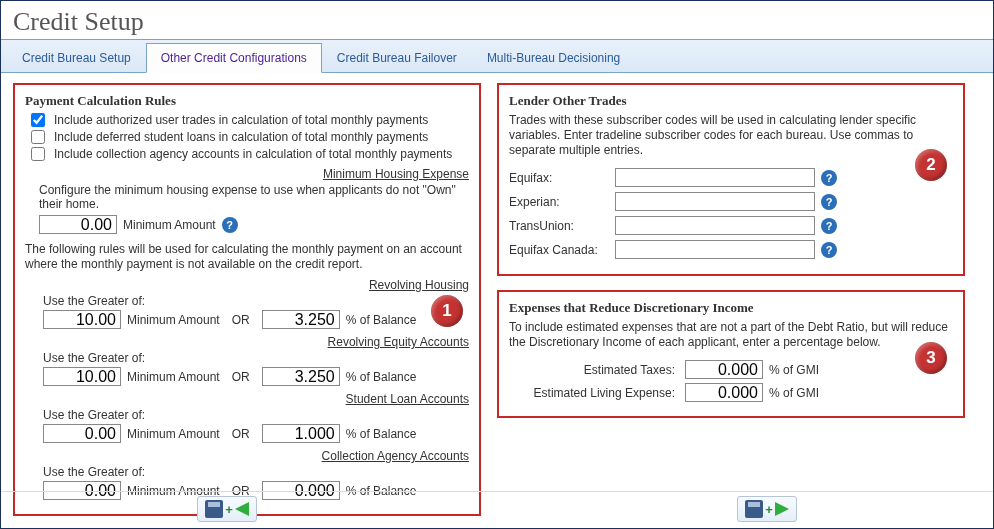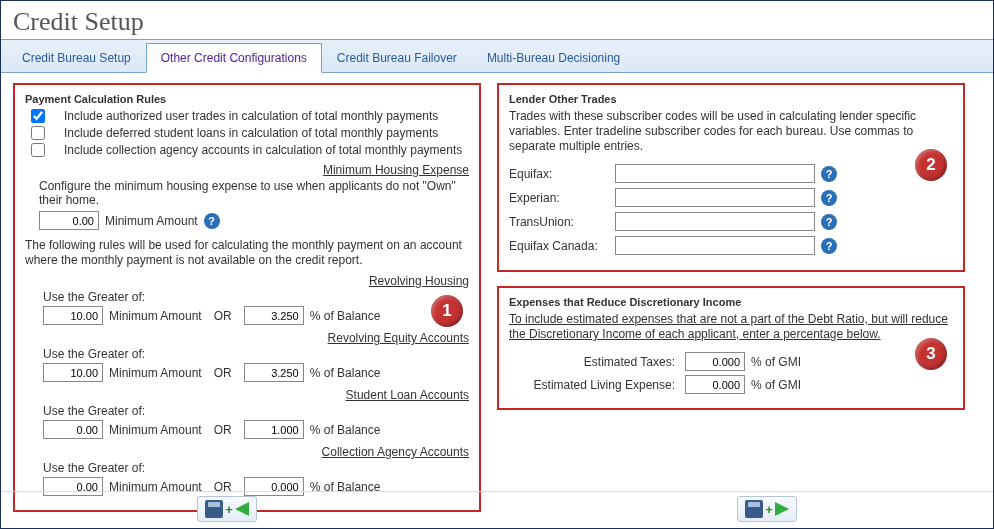--- a/index.html
+++ b/index.html
@@ -64,55 +64,56 @@
     color: #fff;
     font-size: 17px;
     font-weight: bold;
     display: flex;
     align-items: center;
     justify-content: center;
     box-shadow: inset -2px -2px 4px rgba(0,0,0,.3), inset 2px 2px 4px rgba(255,255,255,.3);
   }
   .panel-title {
     font-weight: bold;
-    font-size: 11px;
+    font-size: 13px;
     color: #333;
     margin-bottom: 4px;
+    font-family: Liberation Serif, serif;
   }
   .left-col { width: 468px; }
   .right-col { width: 468px; display: flex; flex-direction: column; gap: 14px; }
-  .chk-row { display: flex; align-items: center; gap: 19px; margin: 3px 0 3px 6px; }
+  .chk-row { display: flex; align-items: center; gap: 9px; margin: 3px 0 3px 6px; }
   .chk-row input[type=checkbox] { width: 14px; height: 14px; margin: 0; }
   .sub-heading { text-decoration: underline; margin: 6px 0 2px 4px; text-align: right; }
   .indent1 { margin-left: 14px; }
   .desc { margin: 2px 0 4px 14px; }
   .num-row { display: flex; align-items: center; gap: 6px; margin: 2px 0 2px 14px; }
   .num-input {
-    width: 60px;
+    width: 78px;
     height: 19px;
     border: 1px solid #888;
     background: #fff;
     text-align: right;
     padding: 1px 4px;
-    font-size: 11px;
+    font-size: 16px;
   }
   .help-icon {
     width: 16px; height: 16px; border-radius: 8px;
     background: #2a6fb7; color: #fff; font-size: 11px; font-weight: bold;
     display: inline-flex; align-items: center; justify-content: center;
     cursor: help;
   }
   .body-text { margin: 8px 0 6px 0; line-height: 1.25; }
   .acct-block { margin: 2px 0 4px 4px; }
   .or-label { margin: 0 6px; }
   .lender-desc { margin: 2px 0 10px 0; line-height: 1.25; }
   .lender-row { display: flex; align-items: center; gap: 6px; margin: 5px 0; }
   .lender-label { width: 100px; }
   .lender-input { flex: 0 0 200px; height: 19px; border: 1px solid #888; background: #fff; padding: 1px 4px; font-size: 12px; }
-  .exp-desc { margin: 2px 0 10px 0; line-height: 1.25; text-decoration: underline; }
+  .exp-desc { margin: 2px 0 10px 0; line-height: 1.25; }
   .exp-row { display: flex; align-items: center; gap: 6px; margin: 4px 0; }
   .exp-label { width: 170px; text-align: right; padding-right: 4px; }
   .bottom-icons {
     position: absolute;
     bottom: 6px; left: 0; right: 0;
     display: flex; justify-content: center; gap: 480px;
     border-top: 1px solid #dcdcdc;
     padding-top: 4px;
   }
   .action-btn {

